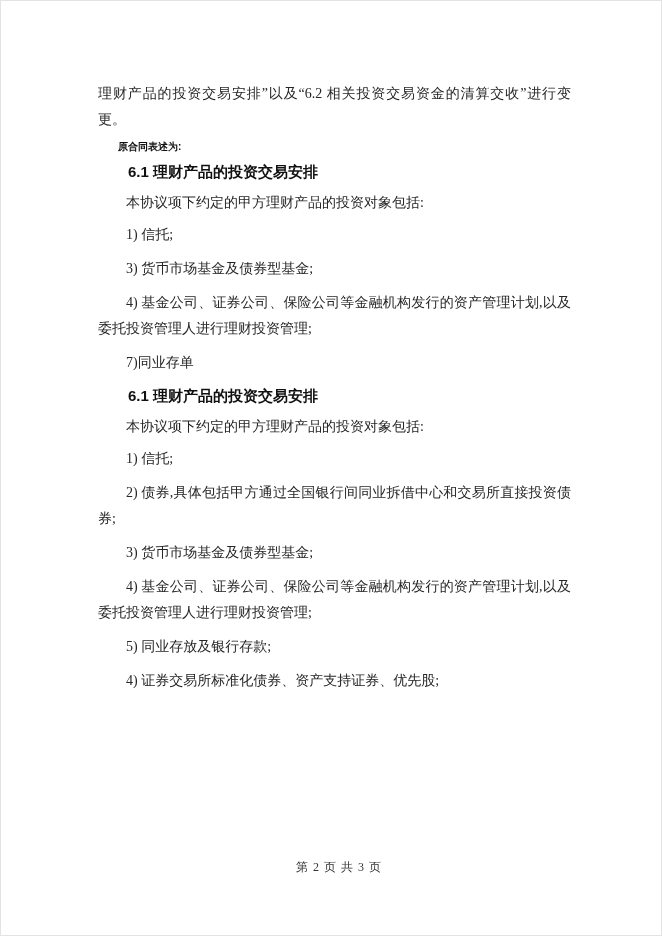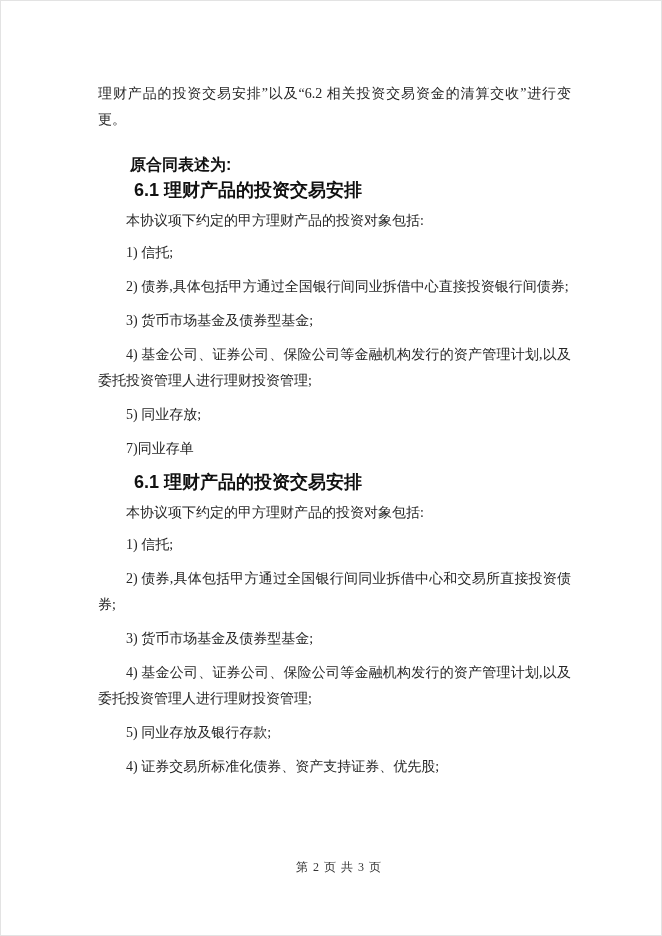--- a/index.html
+++ b/index.html
@@ -12,36 +12,36 @@
     border: 1px solid #e3e3e3;
     padding: 80px 90px 0 97px;
     font-family: "Liberation Serif", "DejaVu Serif", serif;
     font-size: 14px;
     color: #262626;
     overflow: hidden;
   }
   p { margin: 0; }
   .continuation {
     line-height: 26px;
-    margin-bottom: 21px;
+    margin-bottom: 3px;
     text-align: justify;
     font-family: Liberation Serif, serif;
   }
   .section-label {
     font-weight: bold;
     text-indent: 2em;
     line-height: 22px;
     font-family: "Liberation Sans", "DejaVu Sans", sans-serif;
-    font-size: 16px;
+    font-size: 10px;
     color: #111;
   }
   .section-heading {
     font-weight: bold;
     text-indent: 2em;
-    font-size: 18px;
+    font-size: 15px;
     line-height: 24px;
     margin: 2px 0 6px 0;
     font-family: "Liberation Sans", "DejaVu Sans", sans-serif;
     color: #111;
   }
   .lead {
     text-indent: 2em;
     line-height: 26px;
     margin-bottom: 6px;
   }
@@ -68,24 +68,22 @@
 
 <div class="page">
 
   <p class="continuation">理财产品的投资交易安排”以及“6.2 相关投资交易资金的清算交收”进行变更。</p>
 
   <div>
     <p class="section-label">原合同表述为:</p>
     <p class="section-heading">6.1 理财产品的投资交易安排</p>
     <p class="lead">本协议项下约定的甲方理财产品的投资对象包括:</p>
     <p class="item">1) 信托;</p>
-    <p class="item">2) 债券,具体包括甲方通过全国银行间同业拆借中心直接投资银行间债券;</p>
     <p class="item">3) 货币市场基金及债券型基金;</p>
     <p class="item">4) 基金公司、证券公司、保险公司等金融机构发行的资产管理计划,以及委托投资管理人进行理财投资管理;</p>
-    <p class="item">5) 同业存放;</p>
     <p class="item">7)同业存单</p>
   </div>
 
   <div>
     <p class="section-heading">6.1 理财产品的投资交易安排</p>
     <p class="lead">本协议项下约定的甲方理财产品的投资对象包括:</p>
     <p class="item">1) 信托;</p>
     <p class="item">2) 债券,具体包括甲方通过全国银行间同业拆借中心和交易所直接投资债券;</p>
     <p class="item">3) 货币市场基金及债券型基金;</p>
     <p class="item">4) 基金公司、证券公司、保险公司等金融机构发行的资产管理计划,以及委托投资管理人进行理财投资管理;</p>

